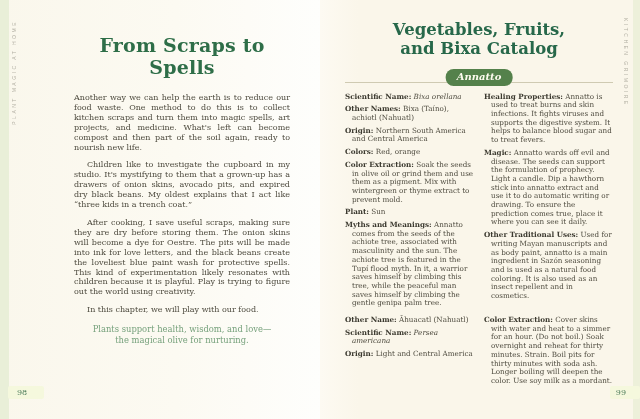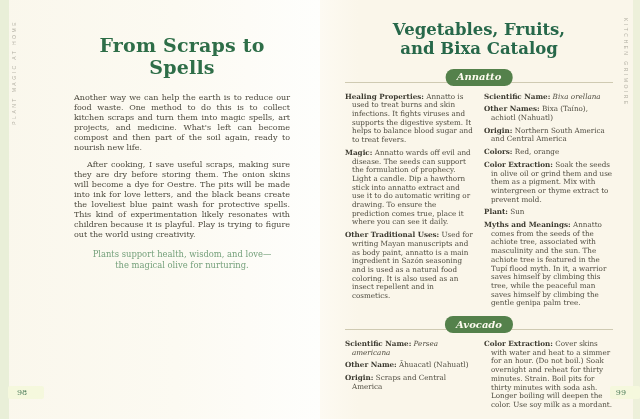--- a/index.html
+++ b/index.html
@@ -59,21 +59,23 @@
 </head>
 <body>
 
 <div class="page page-left">
   <div class="edge-strip-left"></div>
   <div class="margin-text left-edge">PLANT MAGIC AT HOME</div>
 
   <div class="left-content">
     <h1 class="left-title">From Scraps to Spells</h1>
     <p class="body-para">Another way we can help the earth is to reduce our food waste. One method to do this is to collect kitchen scraps and turn them into magic spells, art projects, and medicine. What's left can become compost and then part of the soil again, ready to nourish new life.</p>
+    <p class="body-para indent">Children like to investigate the cupboard in my studio. It's mystifying to them that a grown-up has a drawers of onion skins, avocado pits, and expired dry black beans. My oldest explains that I act like “three kids in a trench coat.”</p>
     <p class="body-para indent">After cooking, I save useful scraps, making sure they are dry before storing them. The onion skins will become a dye for Oestre. The pits will be made into ink for love letters, and the black beans create the loveliest blue paint wash for protective spells. This kind of experimentation likely resonates with children because it is playful. Play is trying to figure out the world using creativity.</p>
+    <p class="body-para indent">In this chapter, we will play with our food.</p>
     <div class="quote">
       <div>Plants support health, wisdom, and love—</div>
       <div>the magical olive for nurturing.</div>
     </div>
   </div>
 
   <div class="pagenum-hl pl"></div>
   <div class="pagenum pl">98</div>
 </div>
 
@@ -86,46 +88,42 @@
       <span>Vegetables, Fruits,</span><br>
       <span>and Bixa Catalog</span>
     </h2>
 
     <div class="section-divider">
       <div class="divider-line"></div>
       <div class="badge">Annatto</div>
     </div>
     <div class="columns">
       <div class="col">
-        <p class="field"><b>Healing Properties:</b> <span>Annatto is used to treat burns and skin infections. It fights viruses and supports the digestive system. It helps to balance blood sugar and to treat fevers.</span></p>
-        <p class="field"><b>Magic:</b> <span>Annatto wards off evil and disease. The seeds can support the formulation of prophecy. Light a candle. Dip a hawthorn stick into annatto extract and use it to do automatic writing or drawing. To ensure the prediction comes true, place it where you can see it daily.</span></p>
-        <p class="field"><b>Other Traditional Uses:</b> <span>Used for writing Mayan manuscripts and as body paint, annatto is a main ingredient in Sazón seasoning and is used as a natural food coloring. It is also used as an insect repellent and in cosmetics.</span></p>
-      </div>
-      <div class="col">
         <p class="field"><b>Scientific Name:</b> <span class="sci">Bixa orellana</span></p>
         <p class="field"><b>Other Names:</b> <span>Bixa (Taíno), achiotl (Nahuatl)</span></p>
         <p class="field"><b>Origin:</b> <span>Northern South America and Central America</span></p>
         <p class="field"><b>Colors:</b> <span>Red, orange</span></p>
         <p class="field"><b>Color Extraction:</b> <span>Soak the seeds in olive oil or grind them and use them as a pigment. Mix with wintergreen or thyme extract to prevent mold.</span></p>
         <p class="field"><b>Plant:</b> <span>Sun</span></p>
         <p class="field"><b>Myths and Meanings:</b> <span>Annatto comes from the seeds of the achiote tree, associated with masculinity and the sun. The achiote tree is featured in the Tupí flood myth. In it, a warrior saves himself by climbing this tree, while the peaceful man saves himself by climbing the gentle genipa palm tree.</span></p>
       </div>
+      <div class="col">
+        <p class="field"><b>Healing Properties:</b> <span>Annatto is used to treat burns and skin infections. It fights viruses and supports the digestive system. It helps to balance blood sugar and to treat fevers.</span></p>
+        <p class="field"><b>Magic:</b> <span>Annatto wards off evil and disease. The seeds can support the formulation of prophecy. Light a candle. Dip a hawthorn stick into annatto extract and use it to do automatic writing or drawing. To ensure the prediction comes true, place it where you can see it daily.</span></p>
+        <p class="field"><b>Other Traditional Uses:</b> <span>Used for writing Mayan manuscripts and as body paint, annatto is a main ingredient in Sazón seasoning and is used as a natural food coloring. It is also used as an insect repellent and in cosmetics.</span></p>
+      </div>
     </div>
 
     <div class="section-gap"></div>
 
-    <div class="section-divider">
-      <div class="divider-line"></div>
-      <div class="badge">Avocado</div>
-    </div>
     <div class="columns">
       <div class="col">
+        <p class="field"><b>Other Name:</b> <span>Āhuacatl (Nahuatl)</span></p>
         <p class="field"><b>Scientific Name:</b> <span class="sci">Persea americana</span></p>
-        <p class="field"><b>Other Name:</b> <span>Āhuacatl (Nahuatl)</span></p>
-        <p class="field"><b>Origin:</b> <span>Scraps and Central America</span></p>
+        <p class="field"><b>Origin:</b> <span>Light and Central America</span></p>
       </div>
       <div class="col">
         <p class="field"><b>Color Extraction:</b> <span>Cover skins with water and heat to a simmer for an hour. (Do not boil.) Soak overnight and reheat for thirty minutes. Strain. Boil pits for thirty minutes with soda ash. Longer boiling will deepen the color. Use soy milk as a mordant.</span></p>
       </div>
     </div>
   </div>
 
   <div class="pagenum-hl pr"></div>
   <div class="pagenum pr">99</div>
 </div>

